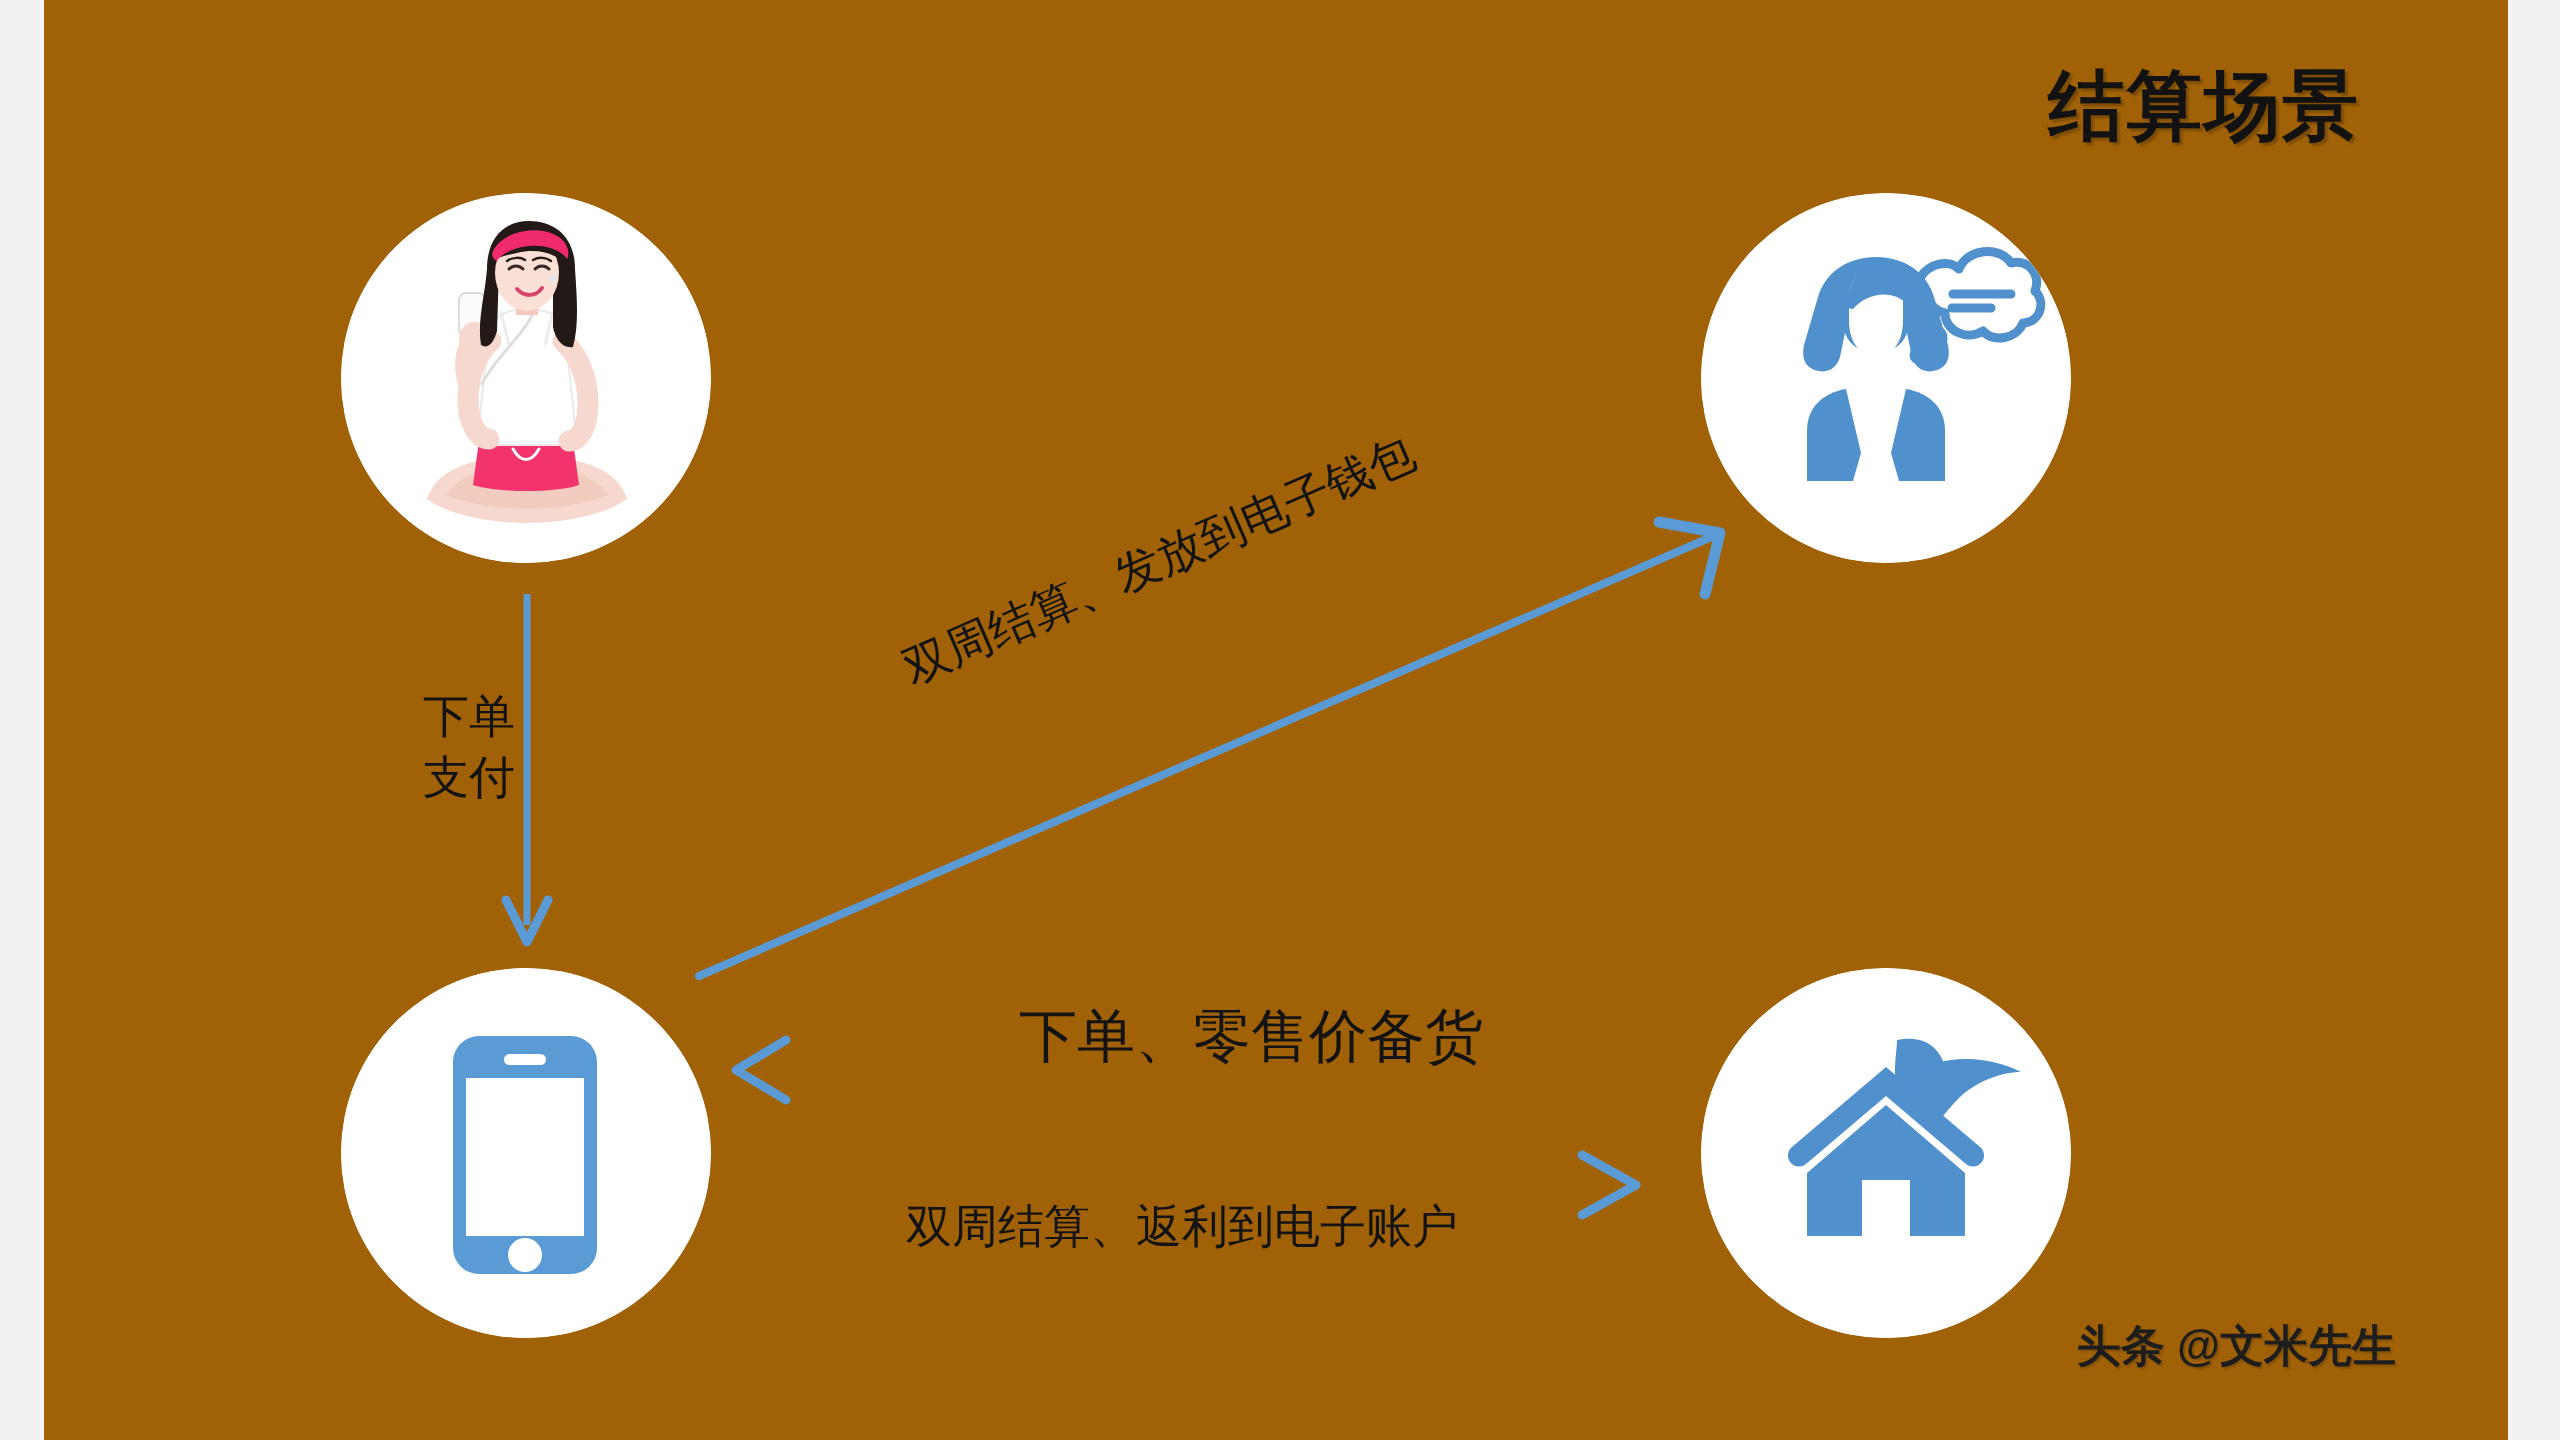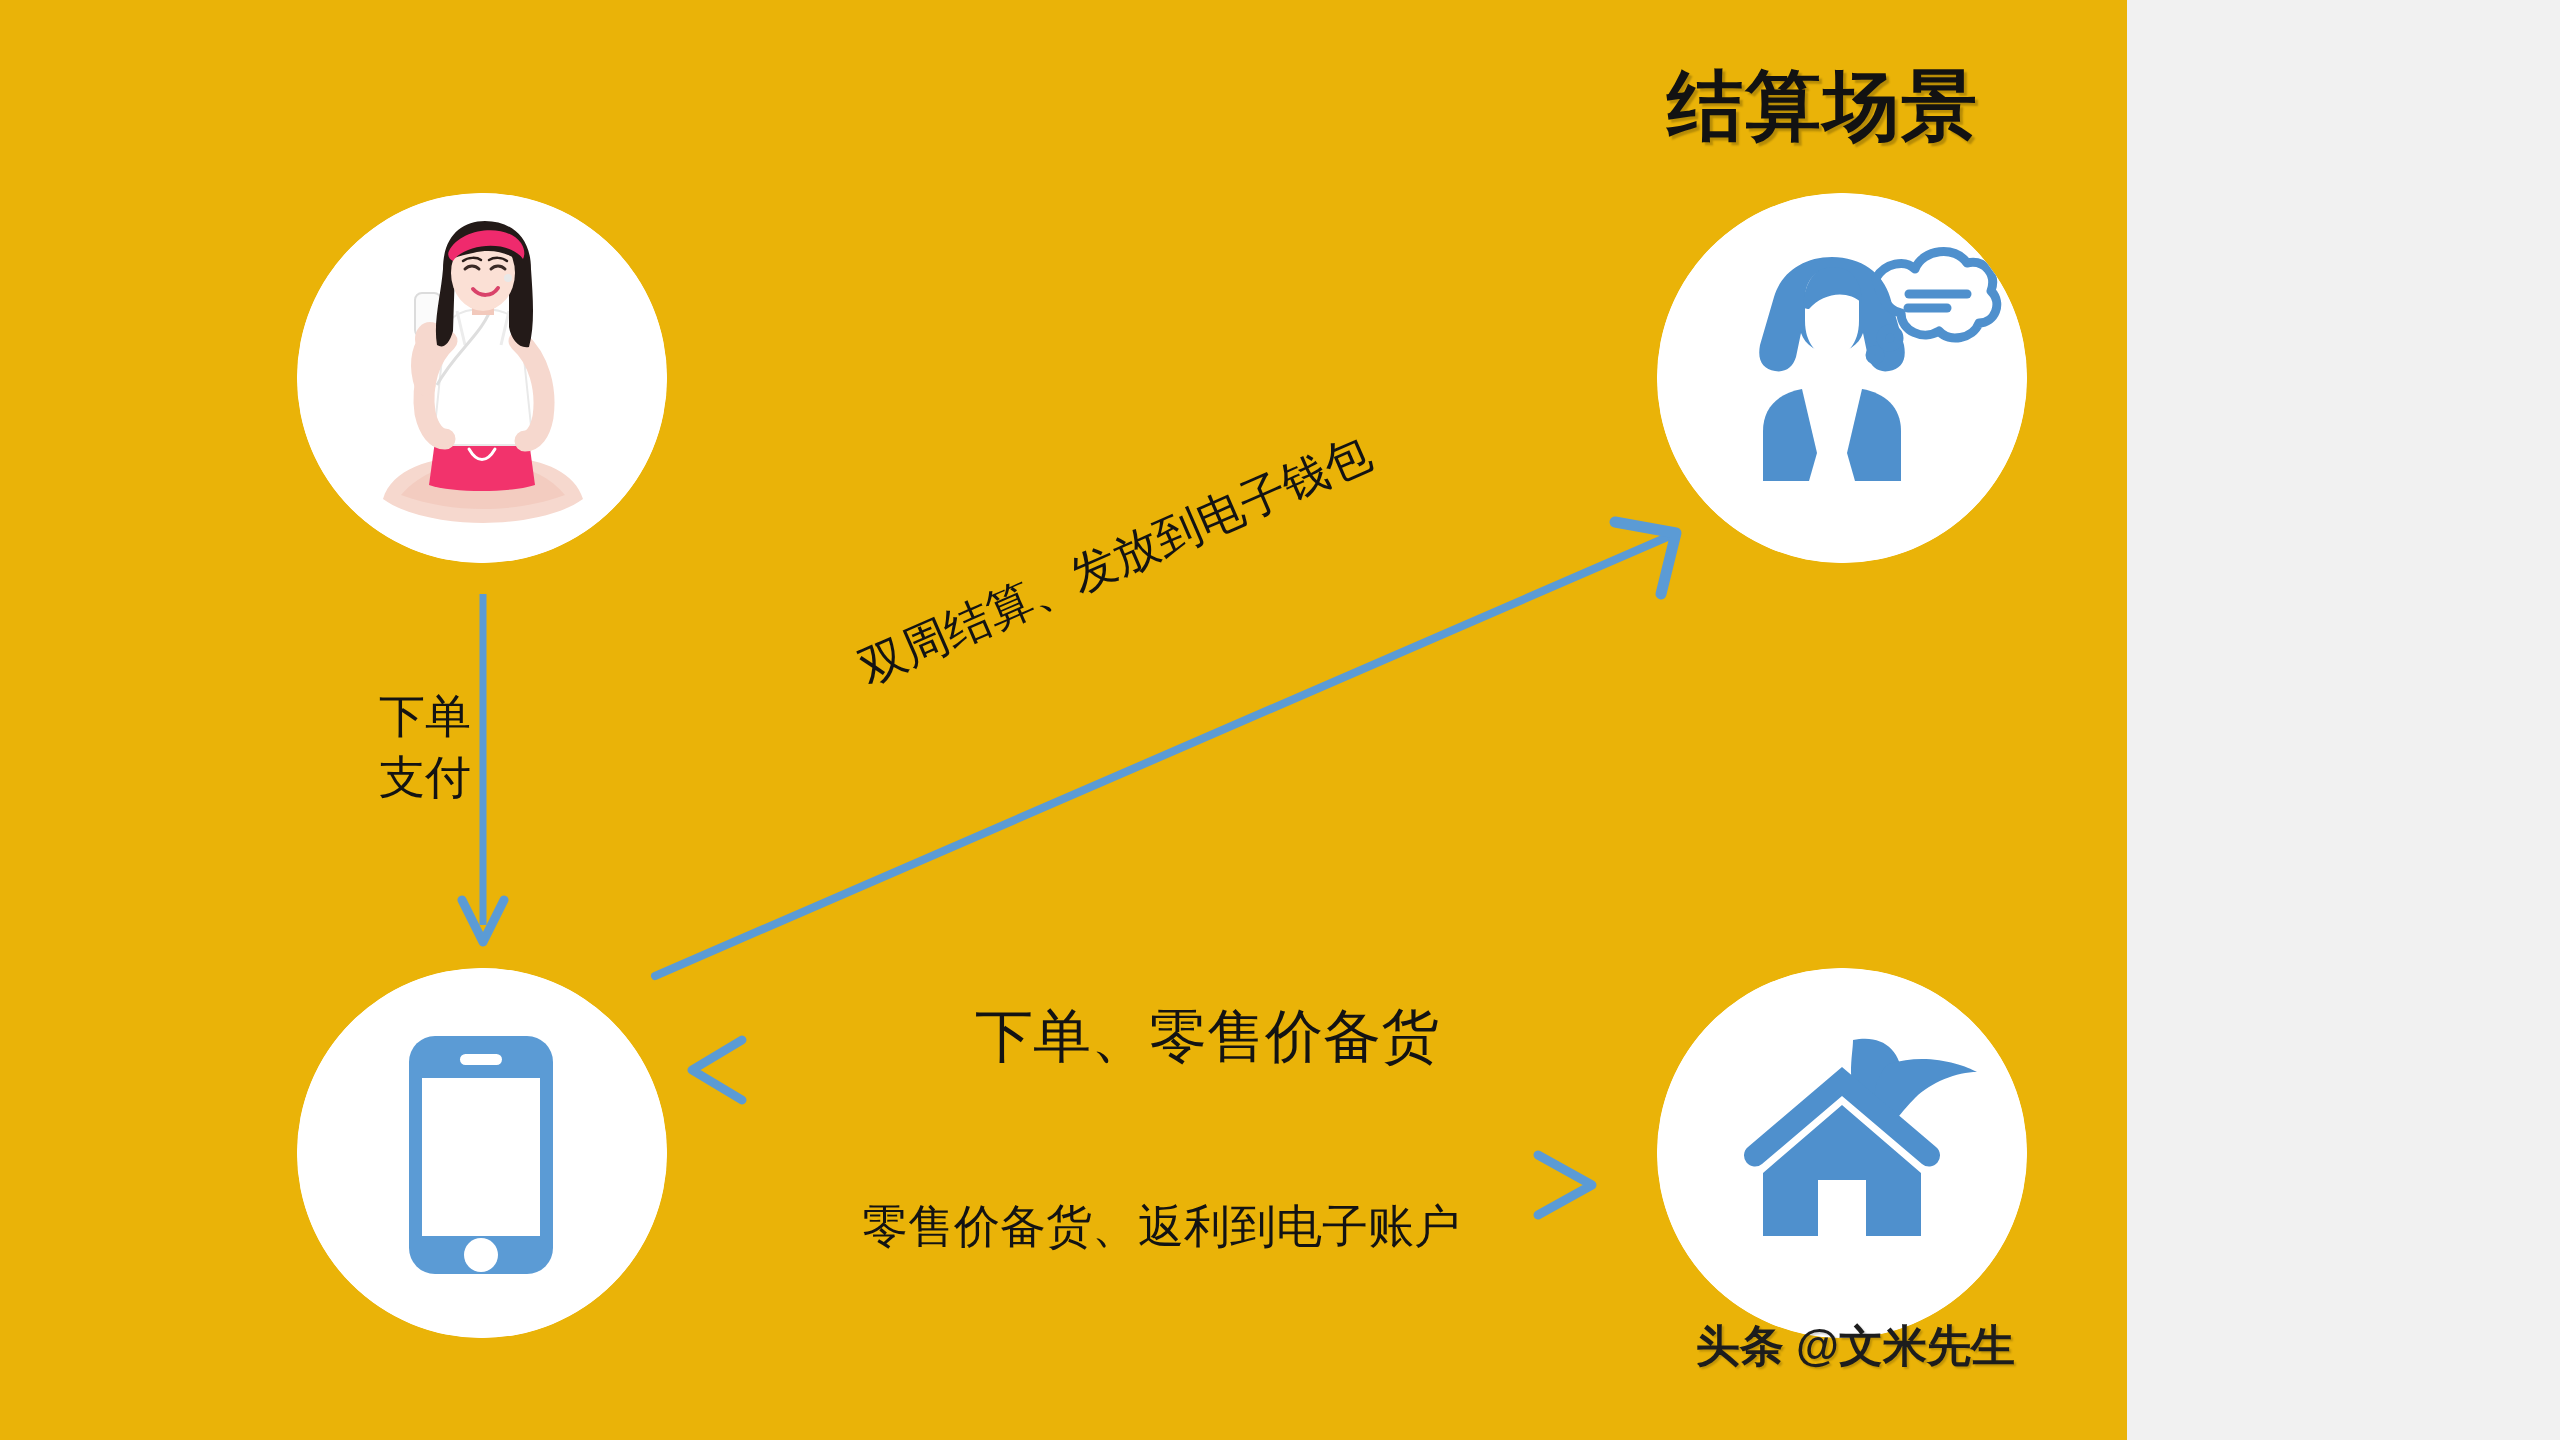--- a/index.html
+++ b/index.html
@@ -6,24 +6,25 @@
   html, body {
     margin: 0;
     padding: 0;
     background: #f1f1f1;
   }
   body {
     font-family: "Liberation Sans", "DejaVu Sans", sans-serif;
   }
   #stage {
     position: relative;
-    width: 2127px;
+    width: 2464px;
     height: 1440px;
-    background: #eab308;
+    background: #a16207;
     overflow: hidden;
+    margin-left: 44px;
   }
 
   
   .title {
     position: absolute;
     right: 148px;
     top: 56px;
     font-size: 76px;
     font-weight: 700;
     color: #121212;
@@ -267,17 +268,17 @@
 
   <div class="label label-order-pay">
     <div>下单</div>
     <div>支付</div>
   </div>
 
   <div class="label label-settle-wallet">双周结算、发放到电子钱包</div>
 
   <div class="label label-restock">下单、零售价备货</div>
 
-  <div class="label label-rebate">零售价备货、返利到电子账户</div>
+  <div class="label label-rebate">双周结算、返利到电子账户</div>
 
   <div class="watermark">头条 @文米先生</div>
 
 </div>
 
 </body></html>

